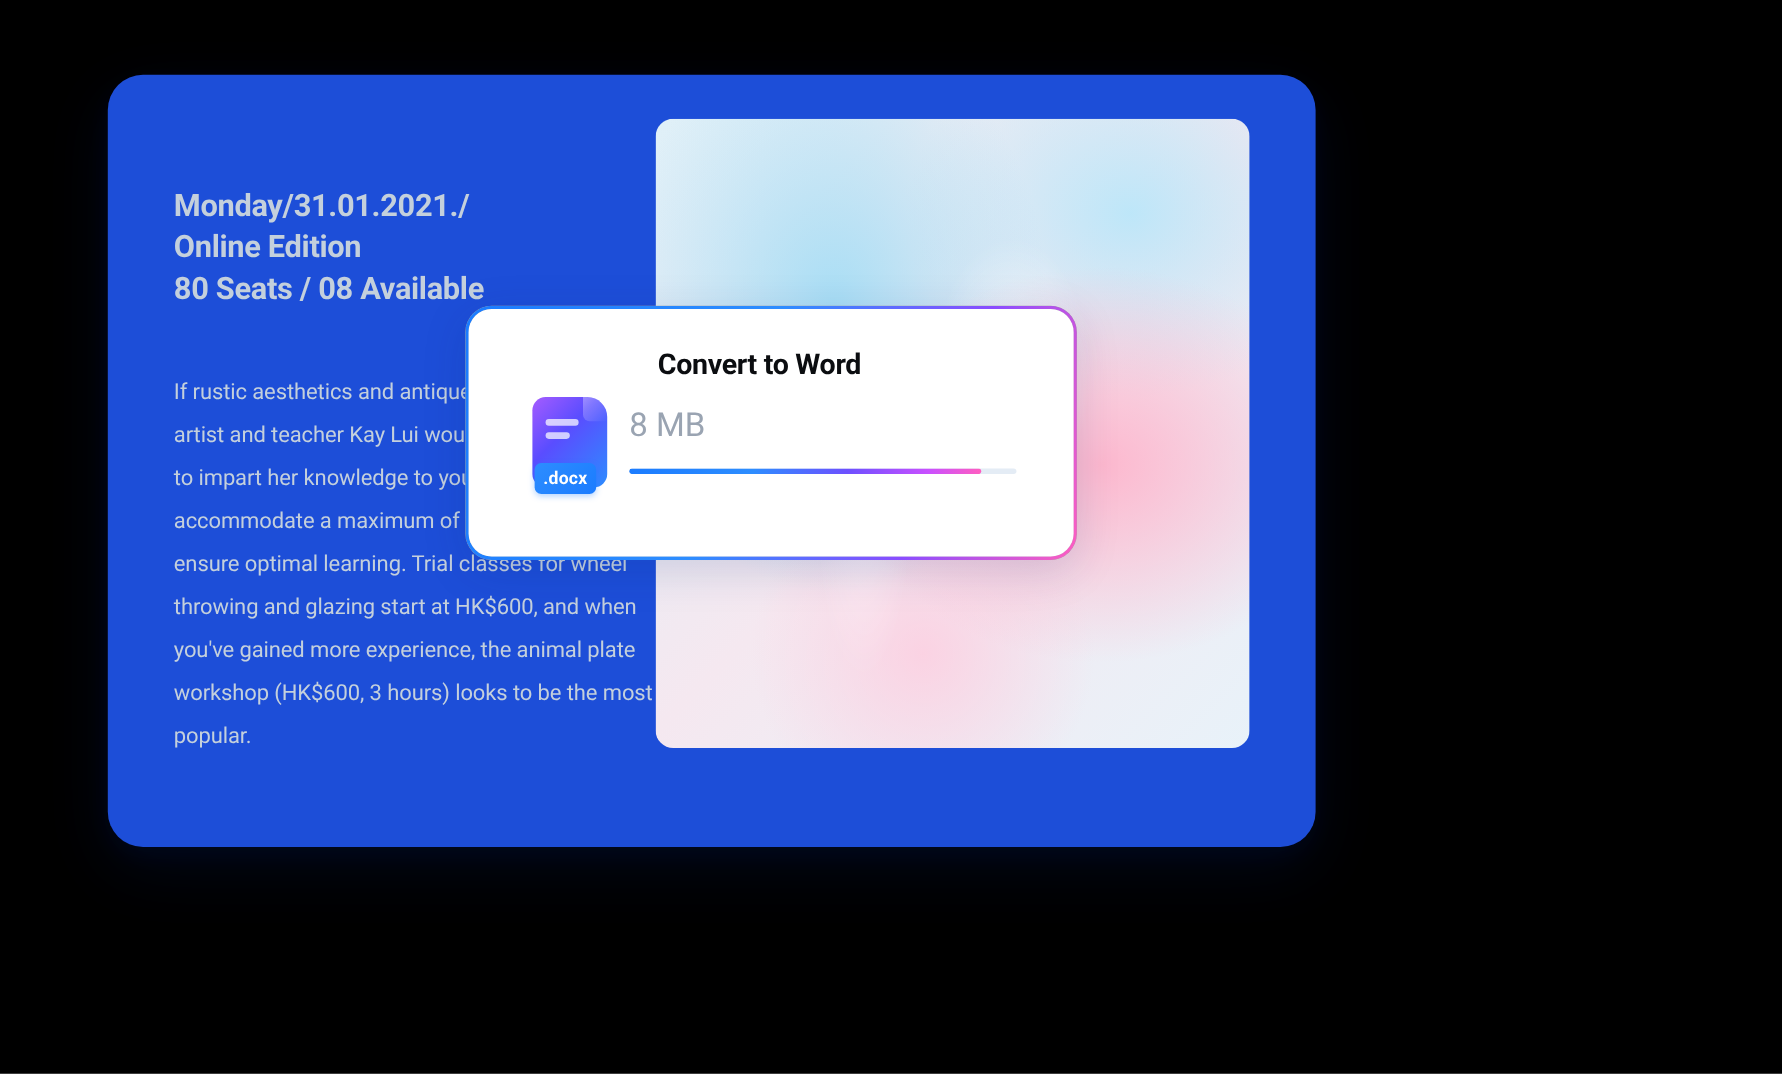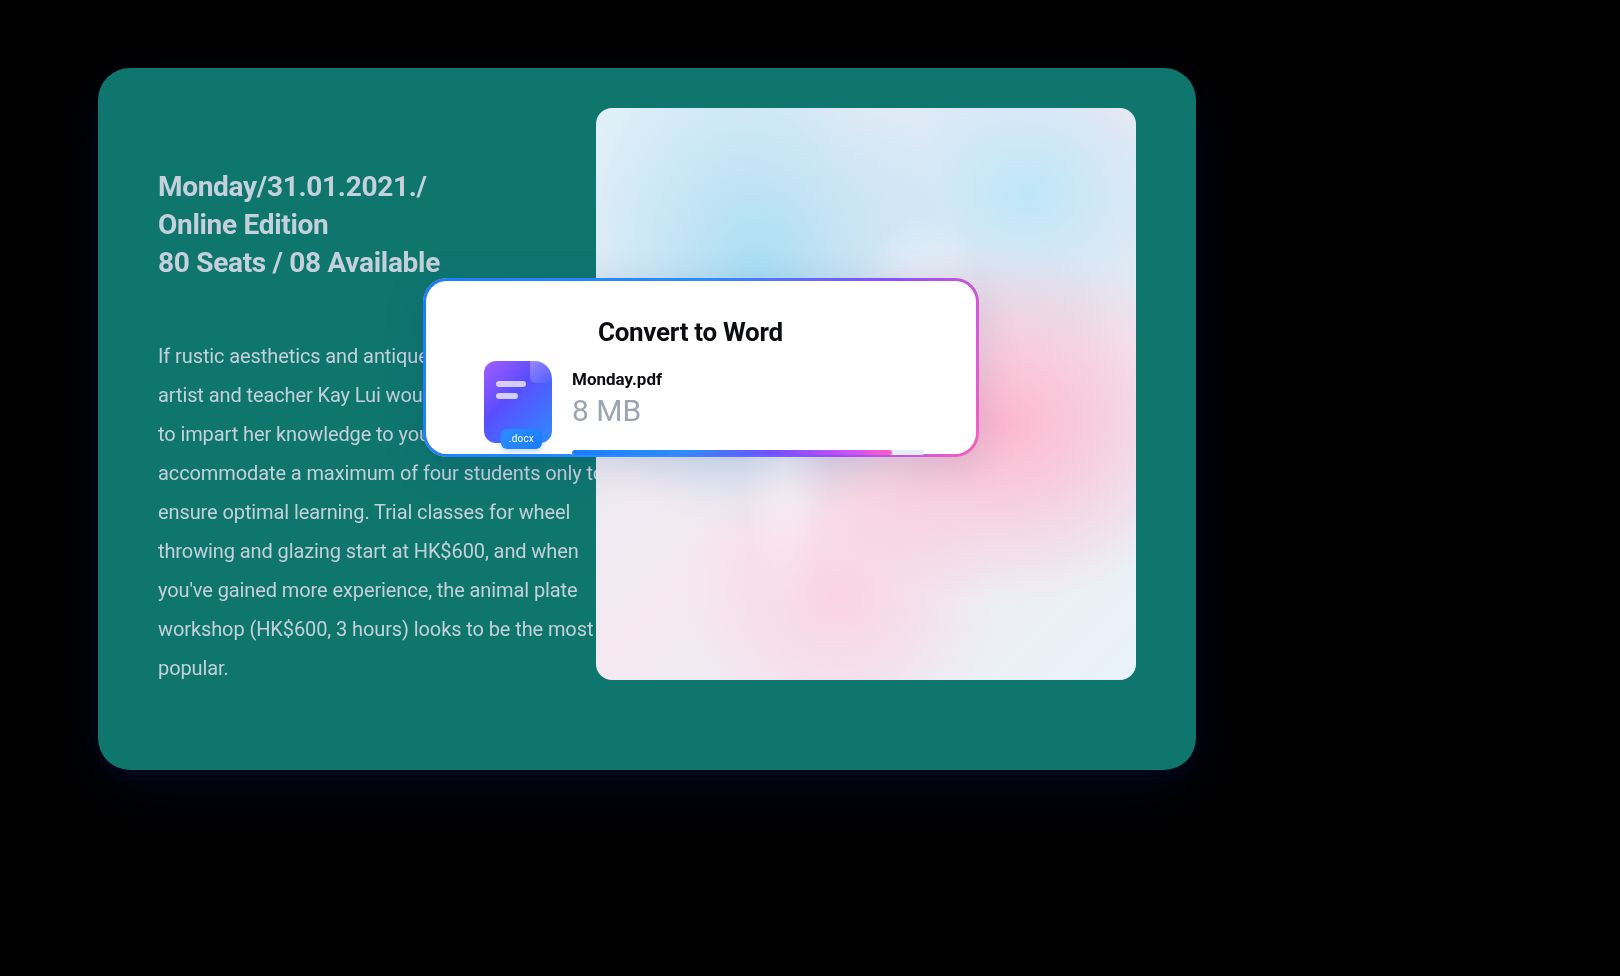--- a/index.html
+++ b/index.html
@@ -16,21 +16,21 @@
       overflow: hidden;
       position: relative;
     }
     
     .document-card {
       position: absolute;
       top: 68px;
       left: 98px;
       width: 1098px;
       height: 702px;
-      background: #0f766e;
+      background: #1d4ed8;
       border-radius: 32px;
       box-shadow: 0 20px 60px rgba(0, 40, 120, 0.18), 0 8px 24px rgba(0, 40, 120, 0.12);
       padding: 100px 78px 60px 60px;
       display: flex;
     }
     
     .text-column {
       width: 480px;
       flex-shrink: 0;
     }
@@ -81,21 +81,21 @@
         radial-gradient(ellipse 120px 200px at 60% 40%, rgba(250, 250, 250, 0.6) 0%, transparent 60%),
         radial-gradient(ellipse 80px 300px at 35% 60%, rgba(255, 190, 215, 0.55) 0%, transparent 55%);
       mix-blend-mode: screen;
     }
     
     .convert-dialog {
       position: absolute;
       top: 278px;
       left: 423px;
       width: 556px;
-      height: 179px;
+      height: 231px;
       background: #a3a3a3;
       border-radius: 24px;
       padding: 3px;
       box-shadow: 0 10px 40px rgba(0, 40, 120, 0.15);
     }
     
     .convert-dialog::before {
       content: '';
       position: absolute;
       inset: 0;
@@ -180,22 +180,22 @@
       border-radius: 3px;
       background: rgba(255,255,255,0.72);
     }
     
     .file-icon-badge {
       position: absolute;
       bottom: 4px;
       right: -6px;
       background: linear-gradient(135deg, #2d8dff 0%, #1b7cff 100%);
       color: #fff;
-      font-size: 10px;
-      font-weight: 400;
+      font-size: 16px;
+      font-weight: 700;
       padding: 4px 8px 5px;
       border-radius: 6px;
       letter-spacing: 0.2px;
       box-shadow: 0 2px 6px rgba(27,124,255,0.35);
     }
     
     .file-info {
       flex: 1;
       padding-top: 2px;
     }
@@ -251,21 +251,20 @@
     <div class="dialog-title">Convert to Word</div>
     <div class="file-row">
       <div class="file-icon">
         <div class="file-icon-body">
           <div class="file-icon-line1"></div>
           <div class="file-icon-line2"></div>
         </div>
         <div class="file-icon-badge">.docx</div>
       </div>
       <div class="file-info">
-        <div class="file-name">Monday.pdf</div>
         <div class="file-size">8 MB</div>
         <div class="progress-track">
           <div class="progress-fill" style="width:91%"></div>
         </div>
       </div>
     </div>
   </div>
 </div>
 
 </body></html>

